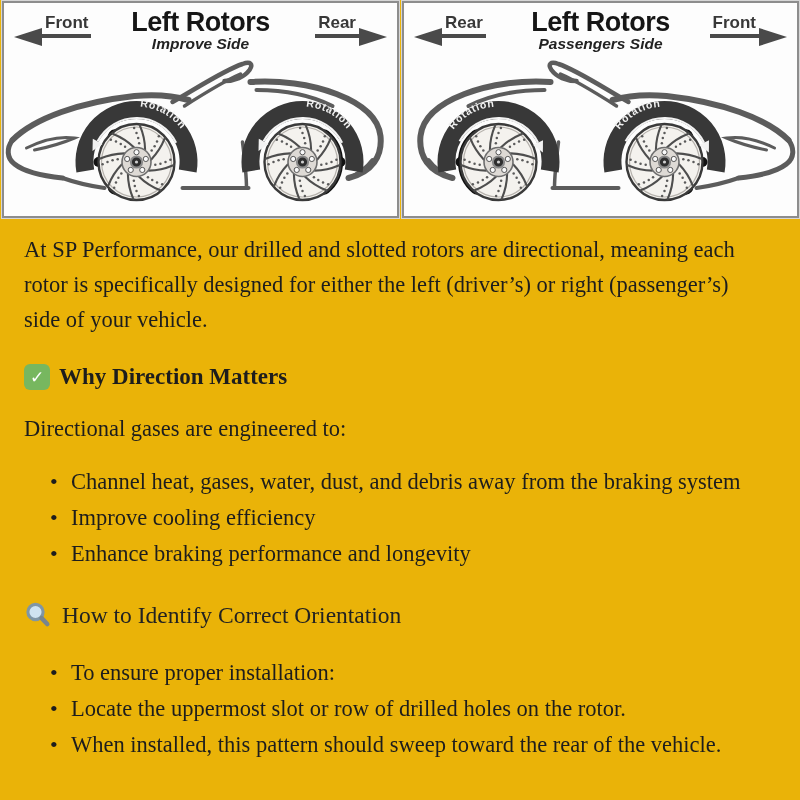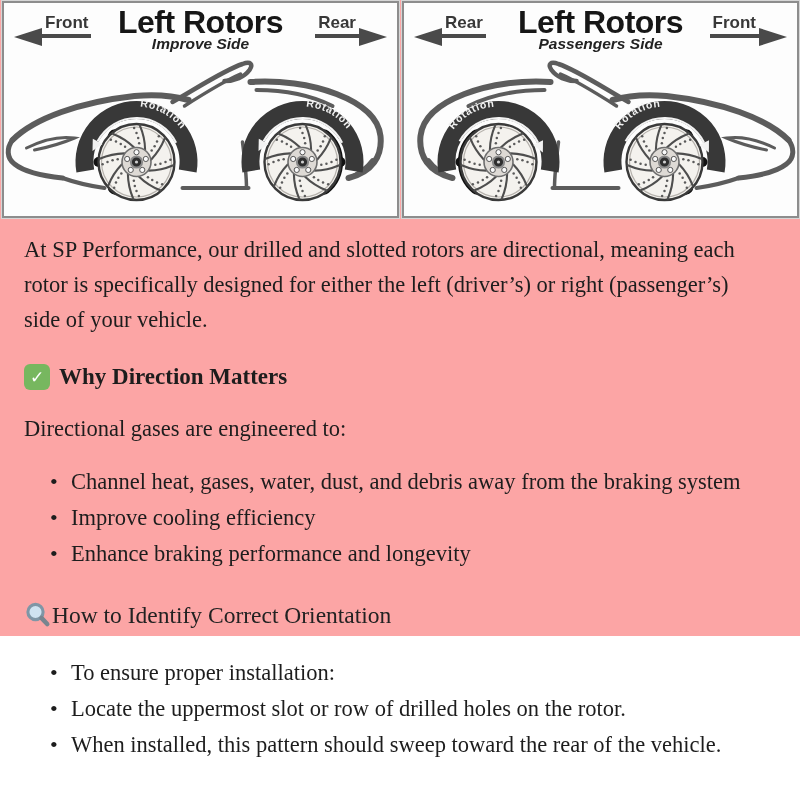--- a/index.html
+++ b/index.html
@@ -1,44 +1,44 @@
 <!DOCTYPE html>
 <html><head>
 <meta charset="utf-8">
 <style>
   * { margin:0; padding:0; box-sizing:border-box; }
   body { width:800px; height:800px; background:#ffffff; font-family:"Liberation Serif", serif; color:#1d1d1d; overflow:hidden; }
-  .page { width:800px; height:636px; background:#fca5a5; }
+  .page { width:800px; height:800px; background:#eab308; }
 
   
   .diagram { display:flex; gap:3px; padding:1px 1px 0 2px; height:218px; }
   .panel { flex:1; border:2px solid #8d8d8d; box-shadow:0 0 0 1px #d6d6d6; background:#fdfdfd; position:relative; overflow:hidden; }
   .panel-header { position:relative; height:52px; }
   .panel-titlebox { position:absolute; left:0; right:0; top:6px; text-align:center; }
-  .panel-title { font-family:"Liberation Sans", sans-serif; font-weight:bold; font-size:32px; line-height:26px; color:#161616; letter-spacing:-0.5px; }
+  .panel-title { font-family:"Liberation Sans", sans-serif; font-weight:bold; font-size:27px; line-height:26px; color:#161616; letter-spacing:-0.5px; }
   .panel-subtitle { font-family:"Liberation Sans", sans-serif; font-weight:bold; font-style:italic; font-size:15.5px; color:#222; }
   .dir { position:absolute; top:10px; display:flex; align-items:flex-end; font-family:"Liberation Sans", sans-serif; }
   .dir.left-side { left:10px; }
   .dir.right-side { right:10px; }
   .dir-text { font-weight:bold; font-size:17px; color:#383838; border-bottom:4px solid #4a4a4a; padding:0 3px 1px 3px; }
   .arrowhead { width:0; height:0; border-top:9px solid transparent; border-bottom:9px solid transparent; }
   .arrowhead.pt-left { border-right:28px solid #4a4a4a; margin-bottom:-8px; }
   .arrowhead.pt-right { border-left:28px solid #4a4a4a; margin-bottom:-8px; }
   .car-svg { position:absolute; left:0; right:0; bottom:2px; width:100%; height:158px; }
 
   
   .article { padding:14px 26px 0 24px; }
   .intro { font-size:22.5px; line-height:35px; max-width:730px; }
   .sec1-heading { display:flex; align-items:center; gap:9px; margin-top:27px; font-size:23px; font-weight:bold; }
   .check-emoji { display:inline-flex; width:26px; height:26px; border-radius:6px; background:#77b75f; color:#fff; align-items:center; justify-content:center; font-family:"DejaVu Sans", sans-serif; font-size:17px; font-weight:bold; }
   .lead { margin-top:26px; font-size:22.5px; }
   ul.bullets { list-style:none; margin-top:22px; padding-left:26px; max-width:740px; }
   ul.bullets li { position:relative; padding-left:21px; font-size:22.5px; line-height:35px; margin-bottom:1px; }
   ul.bullets li::before { content:"•"; position:absolute; left:0; top:0; font-size:22px; }
-  .sec2-heading { display:flex; align-items:center; gap:0; margin-top:30px; font-size:23.5px; font-weight:normal; color:#222; }
+  .sec2-heading { display:flex; align-items:center; gap:10px; margin-top:30px; font-size:23.5px; font-weight:normal; color:#222; }
   .mag-emoji { flex:0 0 auto; }
   ul.bullets.second { margin-top:26px; }
 </style>
 </head>
 <body>
 
 <div class="page">
 
   <div class="diagram">
 

